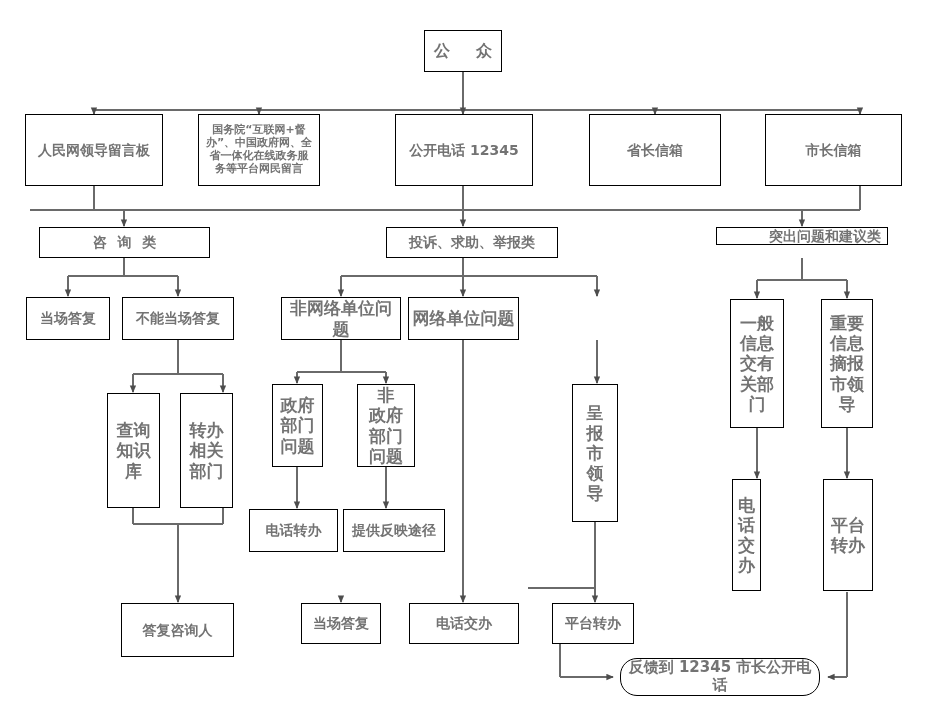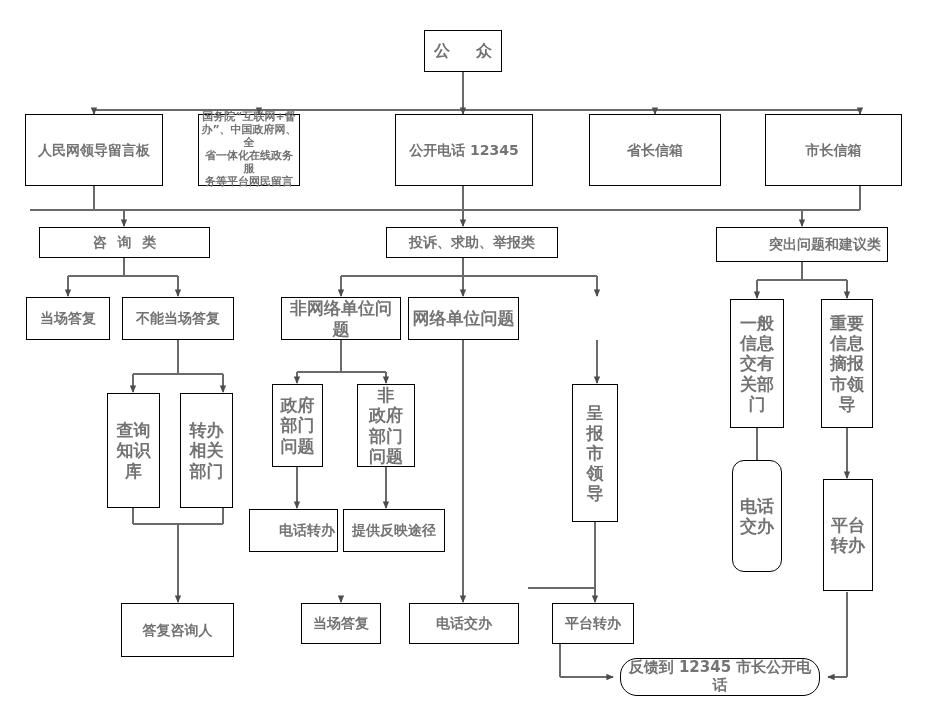--- a/index.html
+++ b/index.html
@@ -152,21 +152,21 @@
   </svg>
 
   <div class="node-box fs-16 tracking-wide" style="left:424px; top:30px; width:78px; height:42px;">
     <span class="node-label">公　众</span>
   </div>
 
   <div class="node-box fs-14" style="left:25px; top:114px; width:138px; height:72px;">
     <span class="node-label">人民网领导留言板</span>
   </div>
 
-  <div class="node-box fs-11" style="left:198px; top:114px; width:102px; height:72px;">
+  <div class="node-box fs-11" style="left:198px; top:114px; width:122px; height:72px;">
     <span class="node-label">国务院“互联网+督
 办”、中国政府网、全
 省一体化在线政务服
 务等平台网民留言</span>
   </div>
 
   <div class="node-box fs-14" style="left:395px; top:114px; width:138px; height:72px;">
     <span class="node-label">公开电话 12345</span>
   </div>
 
@@ -179,21 +179,21 @@
   </div>
 
   <div class="node-box fs-14 tracking-mid" style="left:39px; top:227px; width:171px; height:31px;">
     <span class="node-label">咨 询 类</span>
   </div>
 
   <div class="node-box fs-14" style="left:386px; top:227px; width:172px; height:31px;">
     <span class="node-label">投诉、求助、举报类</span>
   </div>
 
-  <div class="node-box fs-14" style="left:716px; top:227px; width:172px; height:35px;padding-left:48px;">
+  <div class="node-box fs-14" style="left:716px; top:227px; width:172px; height:18px;padding-left:48px;">
     <span class="node-label">突出问题和建议类</span>
   </div>
 
   <div class="node-box fs-14" style="left:26px; top:297px; width:84px; height:43px;">
     <span class="node-label">当场答复</span>
   </div>
 
   <div class="node-box fs-14" style="left:122px; top:297px; width:112px; height:43px;">
     <span class="node-label">不能当场答复</span>
   </div>
@@ -249,29 +249,29 @@
   </div>
 
   <div class="node-box fs-13 vertical-text" style="left:572px; top:384px; width:46px; height:138px;">
     <span class="node-label">呈
 报
 市
 领
 导</span>
   </div>
 
-  <div class="node-box fs-14" style="left:249px; top:509px; width:89px; height:43px;text-align:right;">
+  <div class="node-box fs-14" style="left:249px; top:509px; width:89px; height:43px;">
     <span class="node-label">电话转办</span>
   </div>
 
   <div class="node-box fs-14" style="left:343px; top:509px; width:102px; height:43px;">
     <span class="node-label">提供反映途径</span>
   </div>
 
-  <div class="node-box fs-13 vertical-text" style="left:732px; top:460px; width:50px; height:112px;border-radius:12px;">
+  <div class="node-box fs-13 vertical-text" style="left:732px; top:479px; width:29px; height:112px;">
     <span class="node-label">电话
 交办</span>
   </div>
 
   <div class="node-box fs-13 vertical-text" style="left:823px; top:479px; width:50px; height:112px;">
     <span class="node-label">平台
 转办</span>
   </div>
 
   <div class="node-box fs-14" style="left:121px; top:603px; width:113px; height:54px;">

